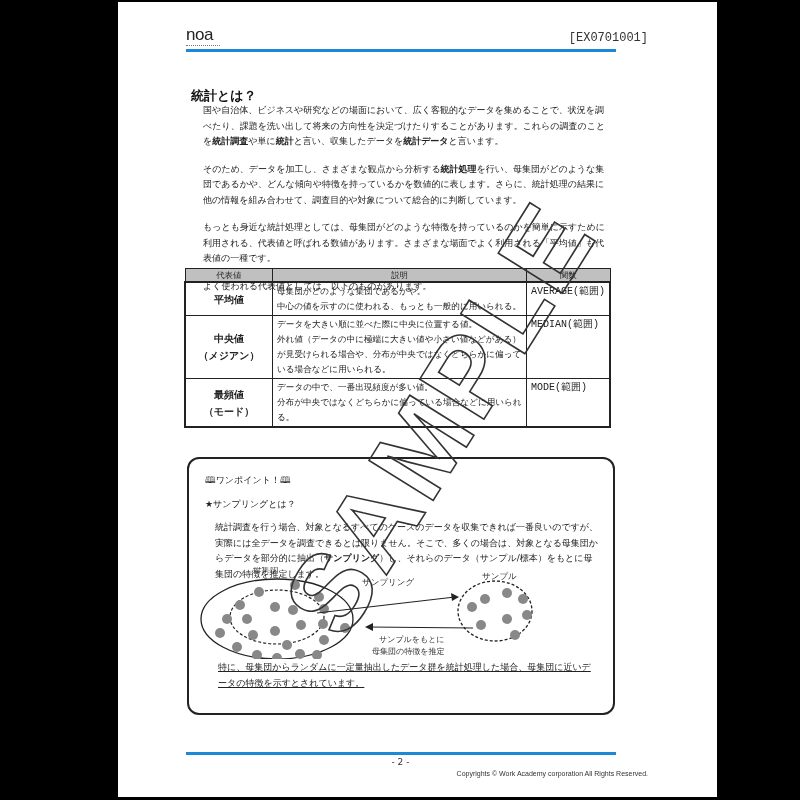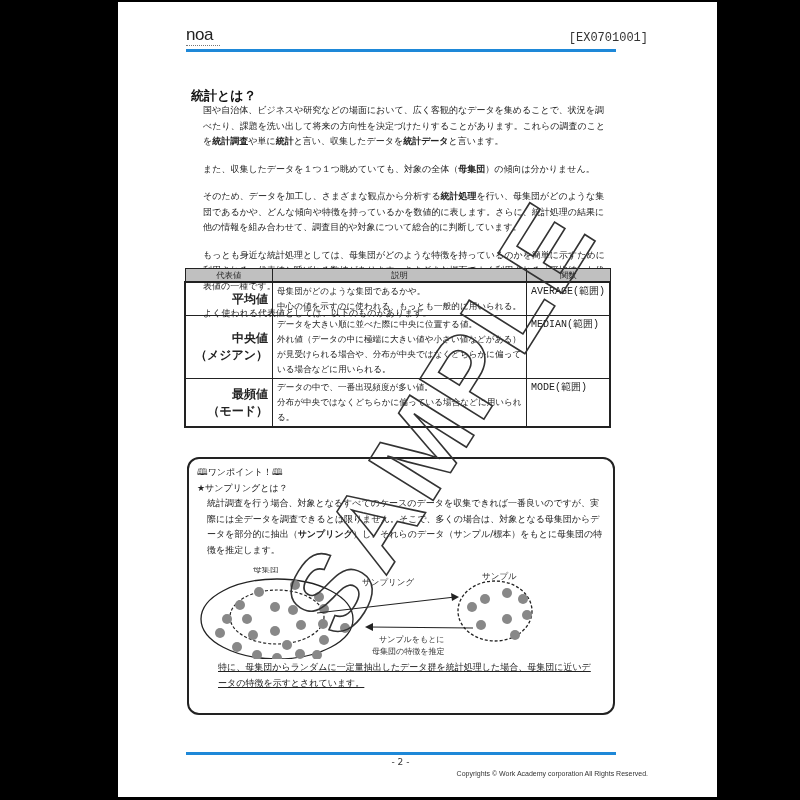--- a/index.html
+++ b/index.html
@@ -13,25 +13,25 @@
   .doc-code { position:absolute; right:68px; top:28px; font-size:12px; color:#333; font-family:"Liberation Mono", monospace; }
   .hdr-line { position:absolute; left:67px; top:46px; width:430px; height:3px; background:#1e88d8; }
   .title { position:absolute; left:72px; top:84px; font-size:13px; font-weight:bold; color:#111; }
   .body-text { position:absolute; left:72px; top:88px; width:430px; font-size:9px; line-height:15.5px; color:#222; }
   .body-text p { margin:12px; }
   b.em { font-weight:bold; }
   table.rep { position:absolute; left:65px; top:265px; width:427px; border-collapse:collapse; font-size:8.6px; }
   table.rep th { background:#c0c0c0; font-weight:normal; border:1px solid #222; height:12px; padding:0; font-size:8.4px; }
   table.rep td { border:1px solid #222; vertical-align:top; padding:1px 4px; line-height:15px; }
   table.rep tbody { border:2px solid #222; }
-  td.name { text-align:right; vertical-align:middle !important; font-weight:bold; width:78px; font-size:12px; line-height:17px !important;font-family:Liberation Serif, serif; }
+  td.name { text-align:center; vertical-align:middle !important; font-weight:bold; width:78px; font-size:10px; line-height:17px !important;font-family:Liberation Serif, serif; }
   td.fn { width:74px; font-family:"Liberation Mono", monospace; font-size:10px;margin-left:47px; }
   .box { position:absolute; left:68px; top:454px; width:428px; height:258px; border:2px solid #222; border-radius:12px; box-sizing:border-box; }
   .box-text { position:absolute; left:8px; top:6px; width:410px; font-size:9px; line-height:15.5px; color:#222; }
-  .box-text p { margin:0; }
+  .box-text p { margin:8px; }
   .indent { padding-left:10px; }
   .box-foot { position:absolute; left:18px; top:189px; width:400px; font-size:9px; line-height:16px; }
   .box-foot p { margin:11px;text-decoration:underline; }
   svg.diagram { position:absolute; left:8px; top:108px; }
   .ftr-line { position:absolute; left:67px; top:749px; width:430px; height:3px; background:#1e88d8; }
   .page-num { position:absolute; left:0; width:563px; top:754px; text-align:center; font-size:9px; color:#333; }
   .copyright { position:absolute; right:68px; top:767px; font-size:7px; color:#333; font-family:"Liberation Sans", sans-serif; }
   svg.watermark { position:absolute; left:0; top:0; pointer-events:none; }
 </style>
 </head>
@@ -39,21 +39,20 @@
 
 <div class="page">
   <div class="logo">noa</div>
   <div class="logo-sub"></div>
   <div class="doc-code">[EX0701001]</div>
   <div class="hdr-line"></div>
 
   <div class="title">統計とは？</div>
   <div class="body-text" id="body-text">
       <p>国や自治体、ビジネスや研究などの場面において、広く客観的なデータを集めることで、状況を調べたり、課題を洗い出して将来の方向性を決定づけたりすることがあります。これらの調査のことを<b class="em">統計調査</b>や単に<b class="em">統計</b>と言い、収集したデータを<b class="em">統計データ</b>と言います。</p>
-      <p>また、収集したデータを１つ１つ眺めていても、対象の全体（<b class="em">母集団</b>）の傾向は分かりません。</p>
       <p>そのため、データを加工し、さまざまな観点から分析する<b class="em">統計処理</b>を行い、母集団がどのような集団であるかや、どんな傾向や特徴を持っているかを数値的に表します。さらに、統計処理の結果に他の情報を組み合わせて、調査目的や対象について総合的に判断しています。</p>
       <p>もっとも身近な統計処理としては、母集団がどのような特徴を持っているのかを簡単に示すために利用される、代表値と呼ばれる数値があります。さまざまな場面でよく利用される「平均値」も代表値の一種です。</p>
       <p>よく使われる代表値としては、以下のものがあります。</p>
     </div>
 
   <table class="rep">
     <thead>
       <tr>
         <th style="width:78px">代表値</th>
         <th>説明</th>

